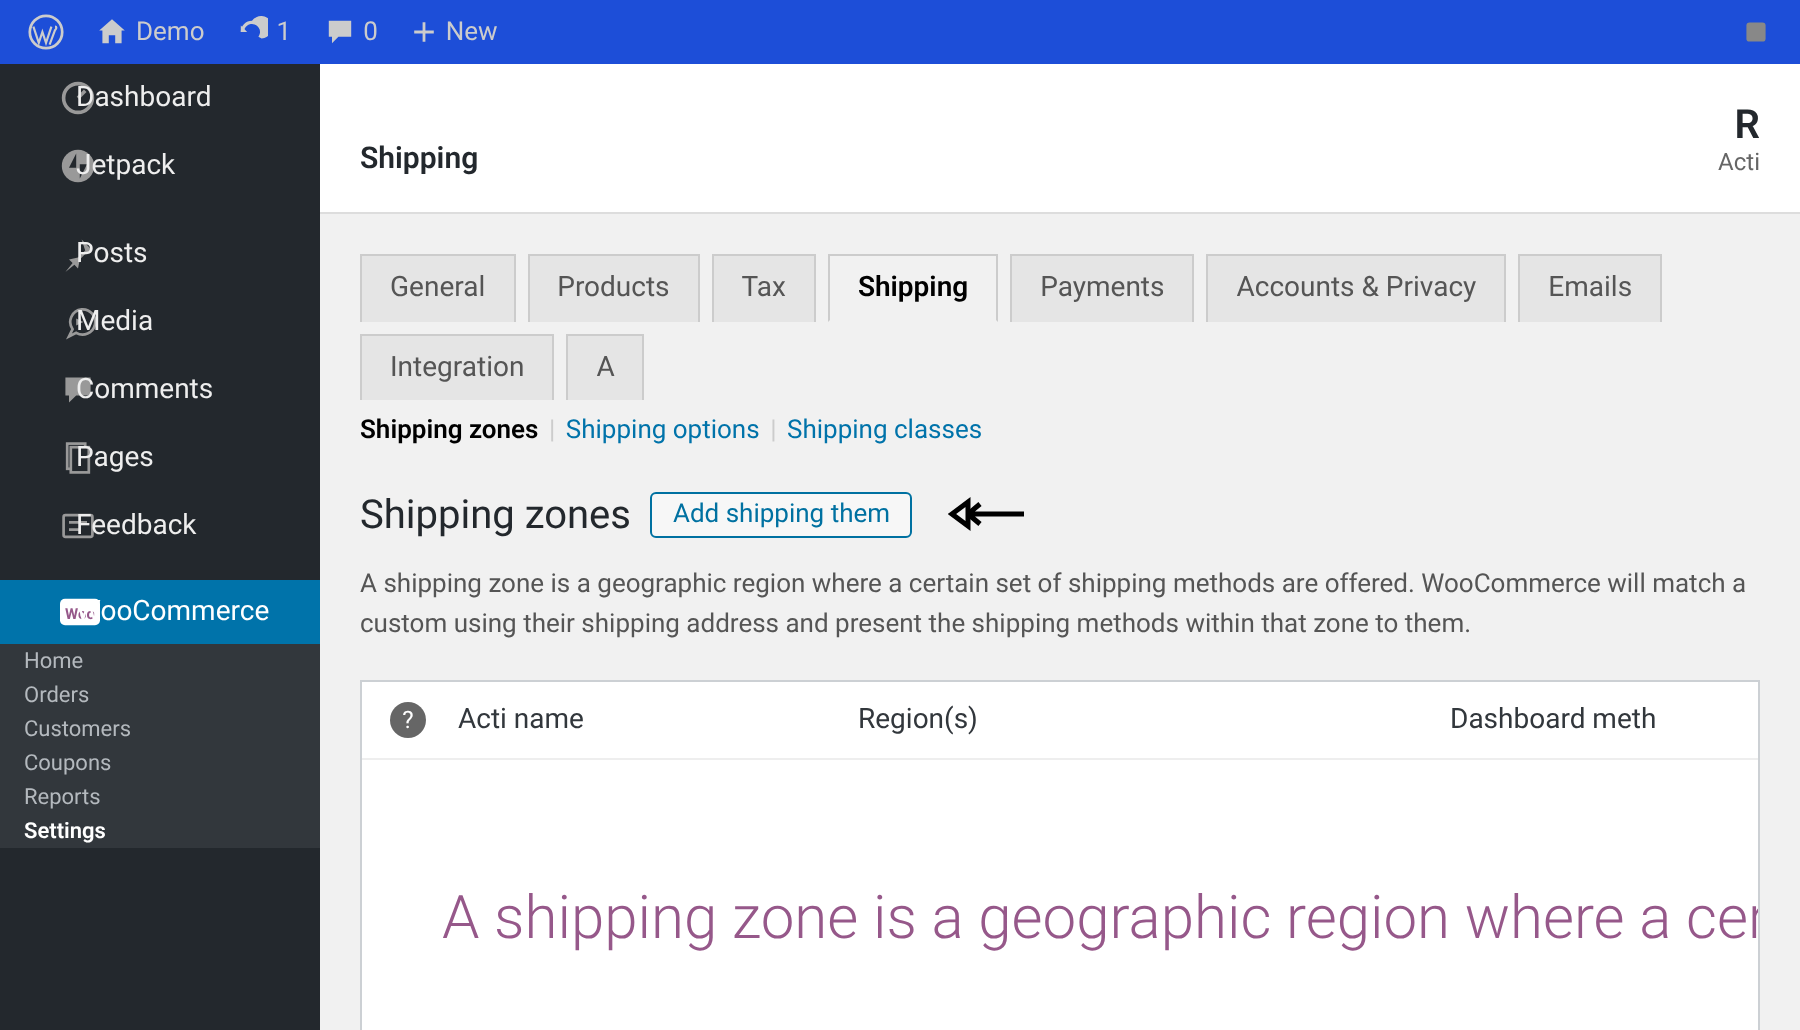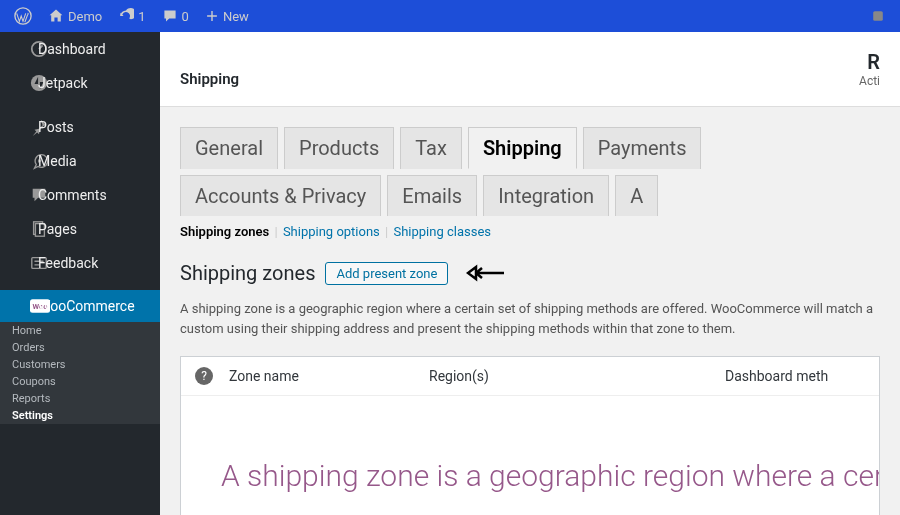--- a/index.html
+++ b/index.html
@@ -24,21 +24,21 @@
     .submenu-item { padding: 2px 12px; font-size: 11px; color: #b4b9be; cursor: pointer; }
     .submenu-item.current { color: #fff; font-weight: 600; }
 
     
     .content { flex: 1; background: #f1f1f1; overflow: hidden; position: relative; }
     .header-strip { background: #fff; padding: 18px 20px; display: flex; justify-content: space-between; align-items: flex-end; border-bottom: 1px solid #ddd; }
     .header-strip h1 { font-size: 15px; font-weight: 600; color: #23282d; }
     .header-right { text-align: right; font-size: 12px; color: #666; }
 
     .tabs { display: flex; gap: 6px; padding: 20px 20px 0; flex-wrap: wrap; }
-    .tab { background: #e5e5e5; border: 1px solid #ccc; border-bottom: none; padding: 8px 14px; font-size: 20px; color: #555; cursor: pointer; }
+    .tab { background: #e5e5e5; border: 1px solid #ccc; border-bottom: none; padding: 8px 14px; font-size: 14px; color: #555; cursor: pointer; }
     .tab.active { background: #f1f1f1; border-bottom: 1px solid #f1f1f1; color: #000; font-weight: 600; }
 
     .subsub { padding: 8px 20px; font-size: 13px; color: #444; }
     .subsub a { color: #0073aa; text-decoration: none; }
     .subsub .sep { color: #ccc; margin: 0 2px; }
     .subsub .curr { color: #000; font-weight: 600; }
 
     .zone-heading { display: flex; align-items: center; gap: 10px; padding: 14px 20px 6px; }
     .zone-heading h2 { font-size: 20px; font-weight: 400; color: #23282d; }
     .button-secondary { border: 1px solid #0071a1; color: #0071a1; background: #f7f7f7; padding: 3px 10px; font-size: 13px; border-radius: 3px; cursor: pointer; }
@@ -224,35 +224,35 @@
     <div class="subsub">
       <span class="curr">Shipping zones</span>
       <span class="sep">|</span>
       <a href="#">Shipping options</a>
       <span class="sep">|</span>
       <a href="#">Shipping classes</a>
     </div>
 
     <div class="zone-heading">
       <h2>Shipping zones</h2>
-      <button class="button-secondary">Add present zone</button>
+      <button class="button-secondary">Add shipping them</button>
       <span class="arrow-annot">
         <svg width="40" height="18" viewBox="0 0 40 18">
             <path d="M38 9H10M10 9l6-5M10 9l6 5" stroke="#000" stroke-width="2.5" fill="none"></path>
             <path d="M2 9l8-6v12z" fill="none" stroke="#000" stroke-width="2.5"></path>
           </svg>
       </span>
     </div>
 
     <p class="desc">A shipping zone is a geographic region where a certain set of shipping methods are offered. WooCommerce will match a custom using their shipping address and present the shipping methods within that zone to them.</p>
 
     <div class="table">
       <div class="thead">
         <div class="th-help"><span class="help-dot">?</span></div>
-        <div class="th-zone">Zone name</div>
+        <div class="th-zone">Acti name</div>
         <div class="th-region">Region(s)</div>
         <div class="th-method">Dashboard meth</div>
       </div>
       <div class="empty-pane">
         <div class="empty-text">A shipping zone is a geographic region where a certain</div>
       </div>
     </div>
   </div>
 </div>
 

